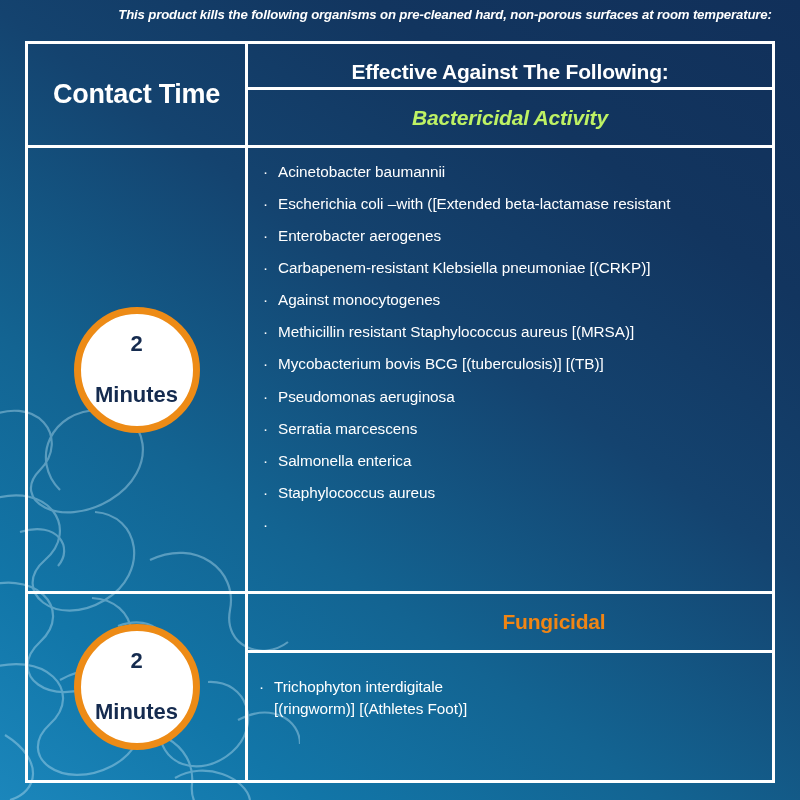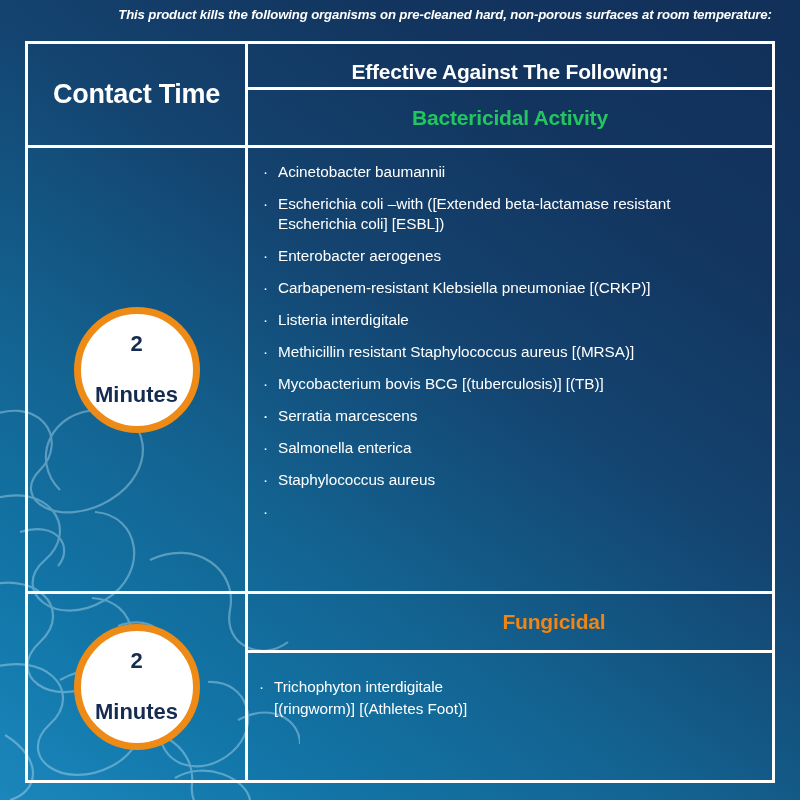--- a/index.html
+++ b/index.html
@@ -124,24 +124,25 @@
   #bactericidal-head {
     left: 220px;
     top: 46px;
     width: 524px;
     height: 55px;
     display: flex;
     align-items: center;
     justify-content: center;
   }
   #bactericidal-head .txt {
-    color: #22c55e;
+    color: #bef264;
     font-size: 21px;
     font-weight: bold;
     letter-spacing: -0.2px;
+    font-style: italic;
   }
 
   #contact-cell-1 {
     left: 0;
     top: 104px;
     width: 217px;
     height: 443px;
     display: flex;
     align-items: center;
     justify-content: center;
@@ -293,27 +294,27 @@
   <div class="cell" id="contact-cell-1">
     <div class="badge">
       <span class="num">2</span>
       <span class="unit">Minutes</span>
     </div>
   </div>
 
   <div class="cell" id="bacteria-cell">
     <ul class="organisms" id="bacteria-list">
         <li><span class="bullet">·</span><span>Acinetobacter baumannii</span></li>
-        <li><span class="bullet">·</span><span>Escherichia coli –with ([Extended beta-lactamase resistant</span><span class="line2">Escherichia coli] [ESBL])</span></li>
+        <li><span class="bullet">·</span><span>Escherichia coli –with ([Extended beta-lactamase resistant</span></li>
         <li><span class="bullet">·</span><span>Enterobacter aerogenes</span></li>
         <li><span class="bullet">·</span><span>Carbapenem-resistant Klebsiella pneumoniae [(CRKP)]</span></li>
-        <li><span class="bullet">·</span><span>Listeria interdigitale</span></li>
+        <li><span class="bullet">·</span><span>Against monocytogenes</span></li>
         <li><span class="bullet">·</span><span>Methicillin resistant Staphylococcus aureus [(MRSA)]</span></li>
         <li><span class="bullet">·</span><span>Mycobacterium bovis BCG [(tuberculosis)] [(TB)]</span></li>
-        <li><span class="bullet">·</span></li>
+        <li><span class="bullet">·</span><span>Pseudomonas aeruginosa</span></li>
         <li><span class="bullet">·</span><span>Serratia marcescens</span></li>
         <li><span class="bullet">·</span><span>Salmonella enterica</span></li>
         <li><span class="bullet">·</span><span>Staphylococcus aureus</span></li>
         <li><span class="bullet">·</span></li>
       </ul>
   </div>
 
   <div class="cell" id="contact-cell-2">
     <div class="badge">
       <span class="num">2</span>

